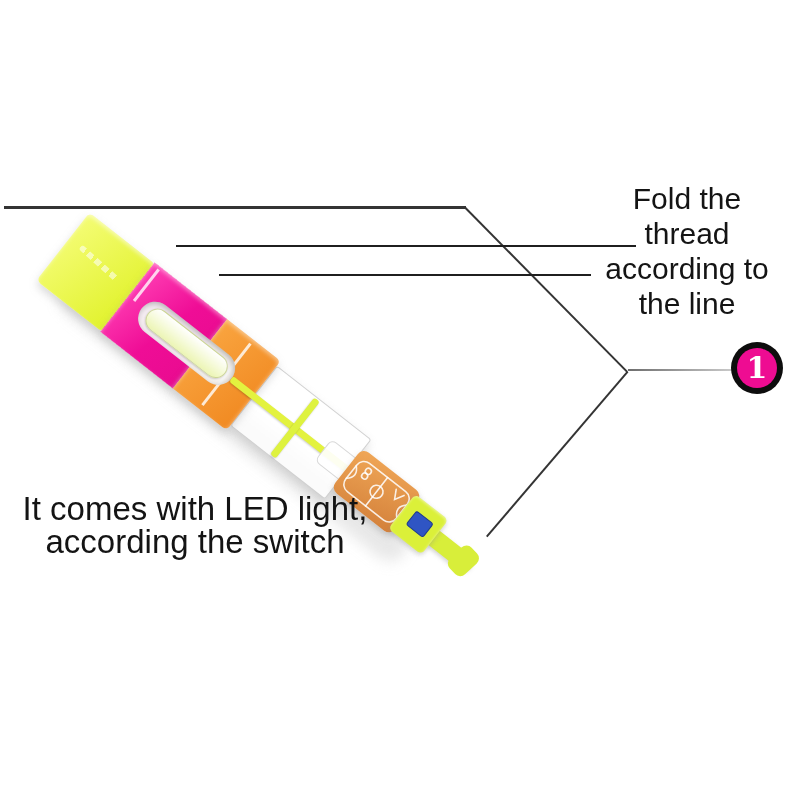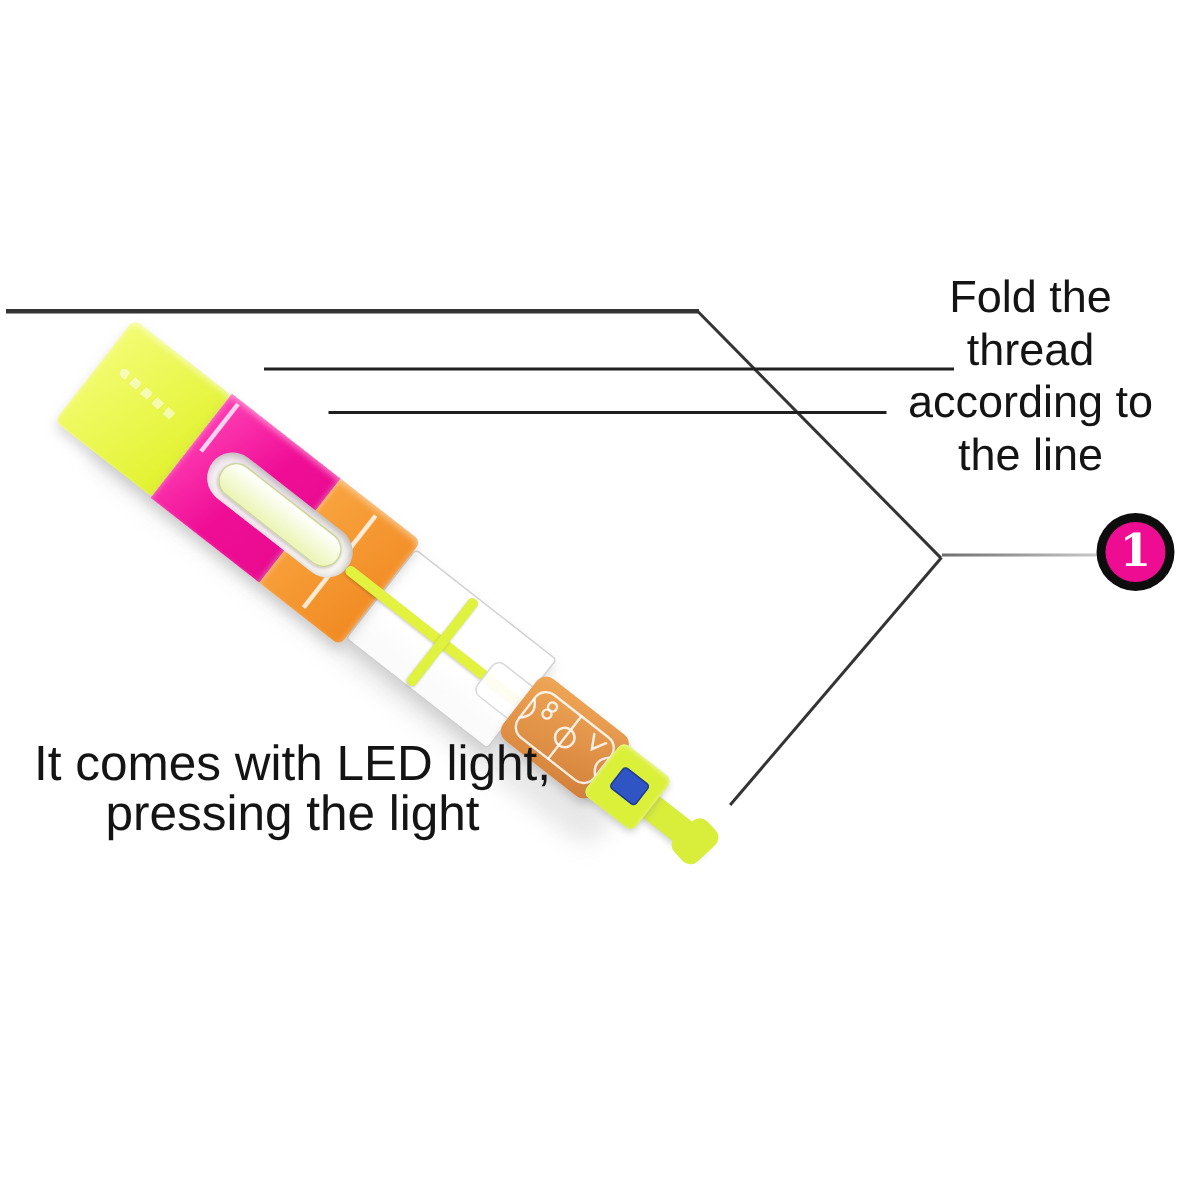--- a/index.html
+++ b/index.html
@@ -118,21 +118,21 @@
 
   <div class="txt txt-fold">
     <div>Fold the</div>
     <div>thread</div>
     <div>according to</div>
     <div>the line</div>
   </div>
 
   <div class="txt txt-led">
     <div>It comes with LED light,</div>
-    <div>pressing the light</div>
+    <div>according the switch</div>
   </div>
 
   <div class="badge" style="background: rgb(13, 13, 13);">
     <div class="badge-inner" style="background: rgb(238, 12, 146);"></div>
     <div class="badge-num">1</div>
   </div>
 
 </div>
 
 </body></html>

